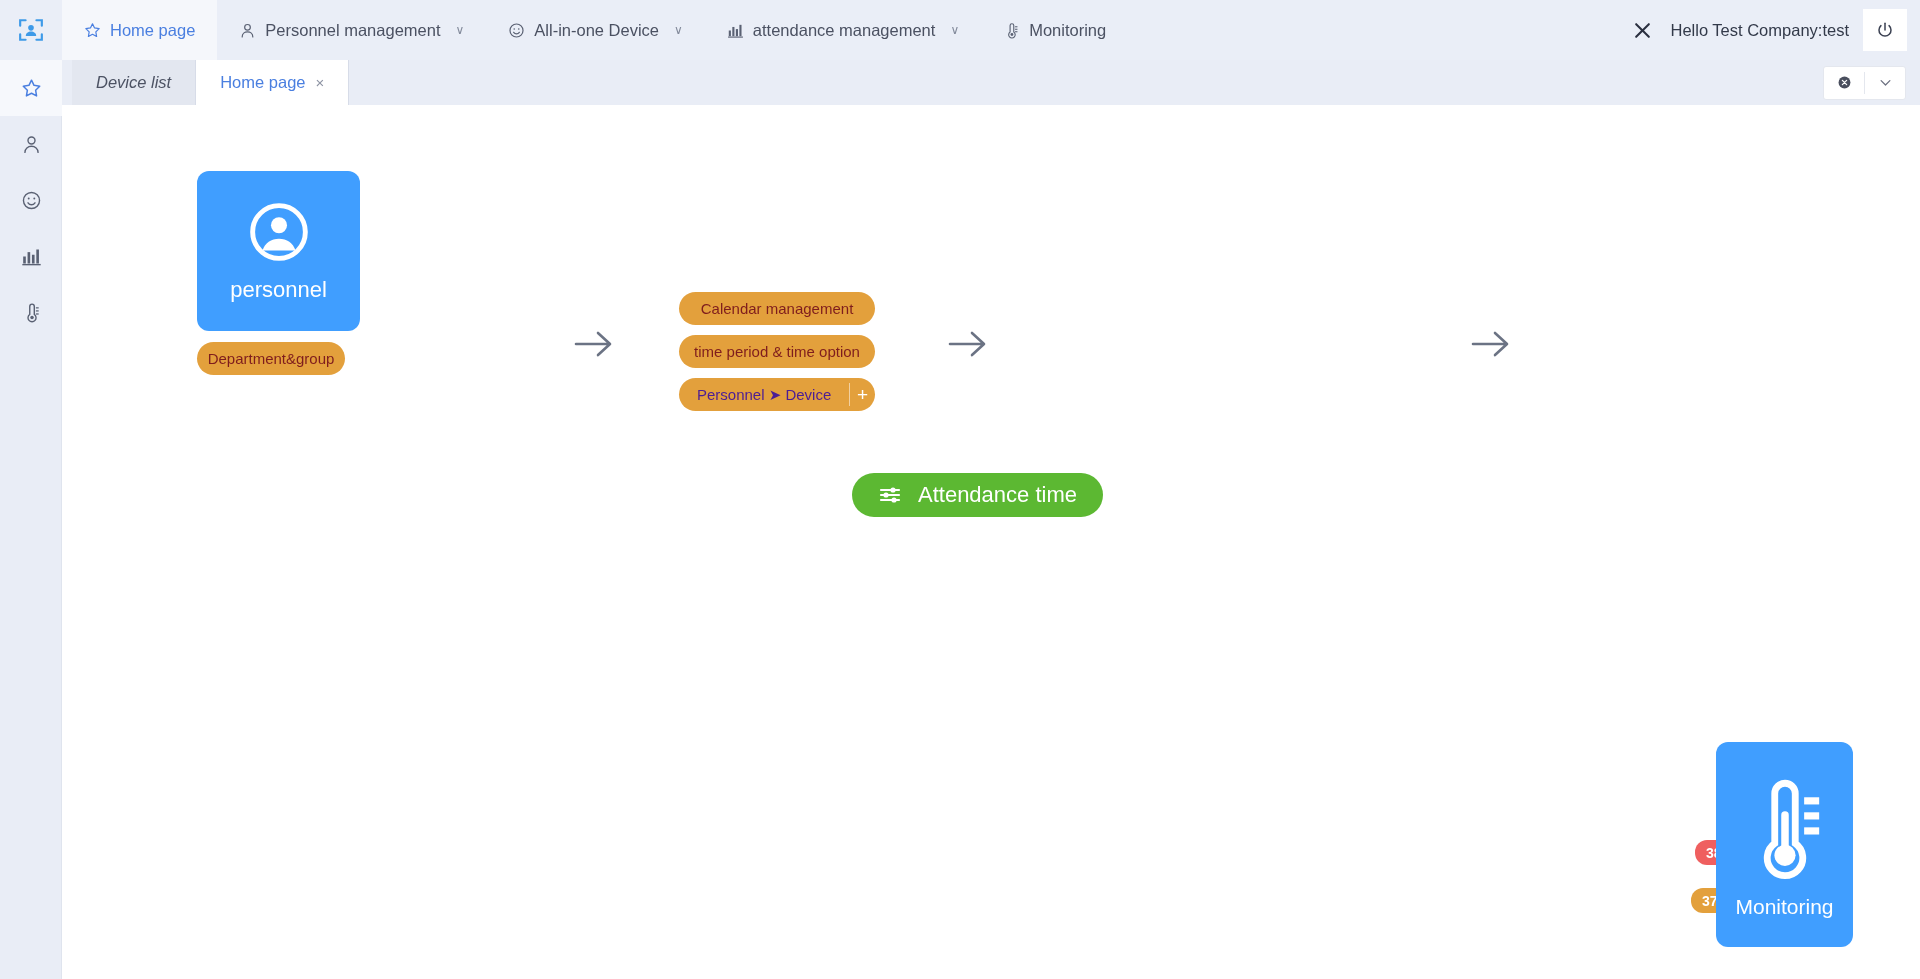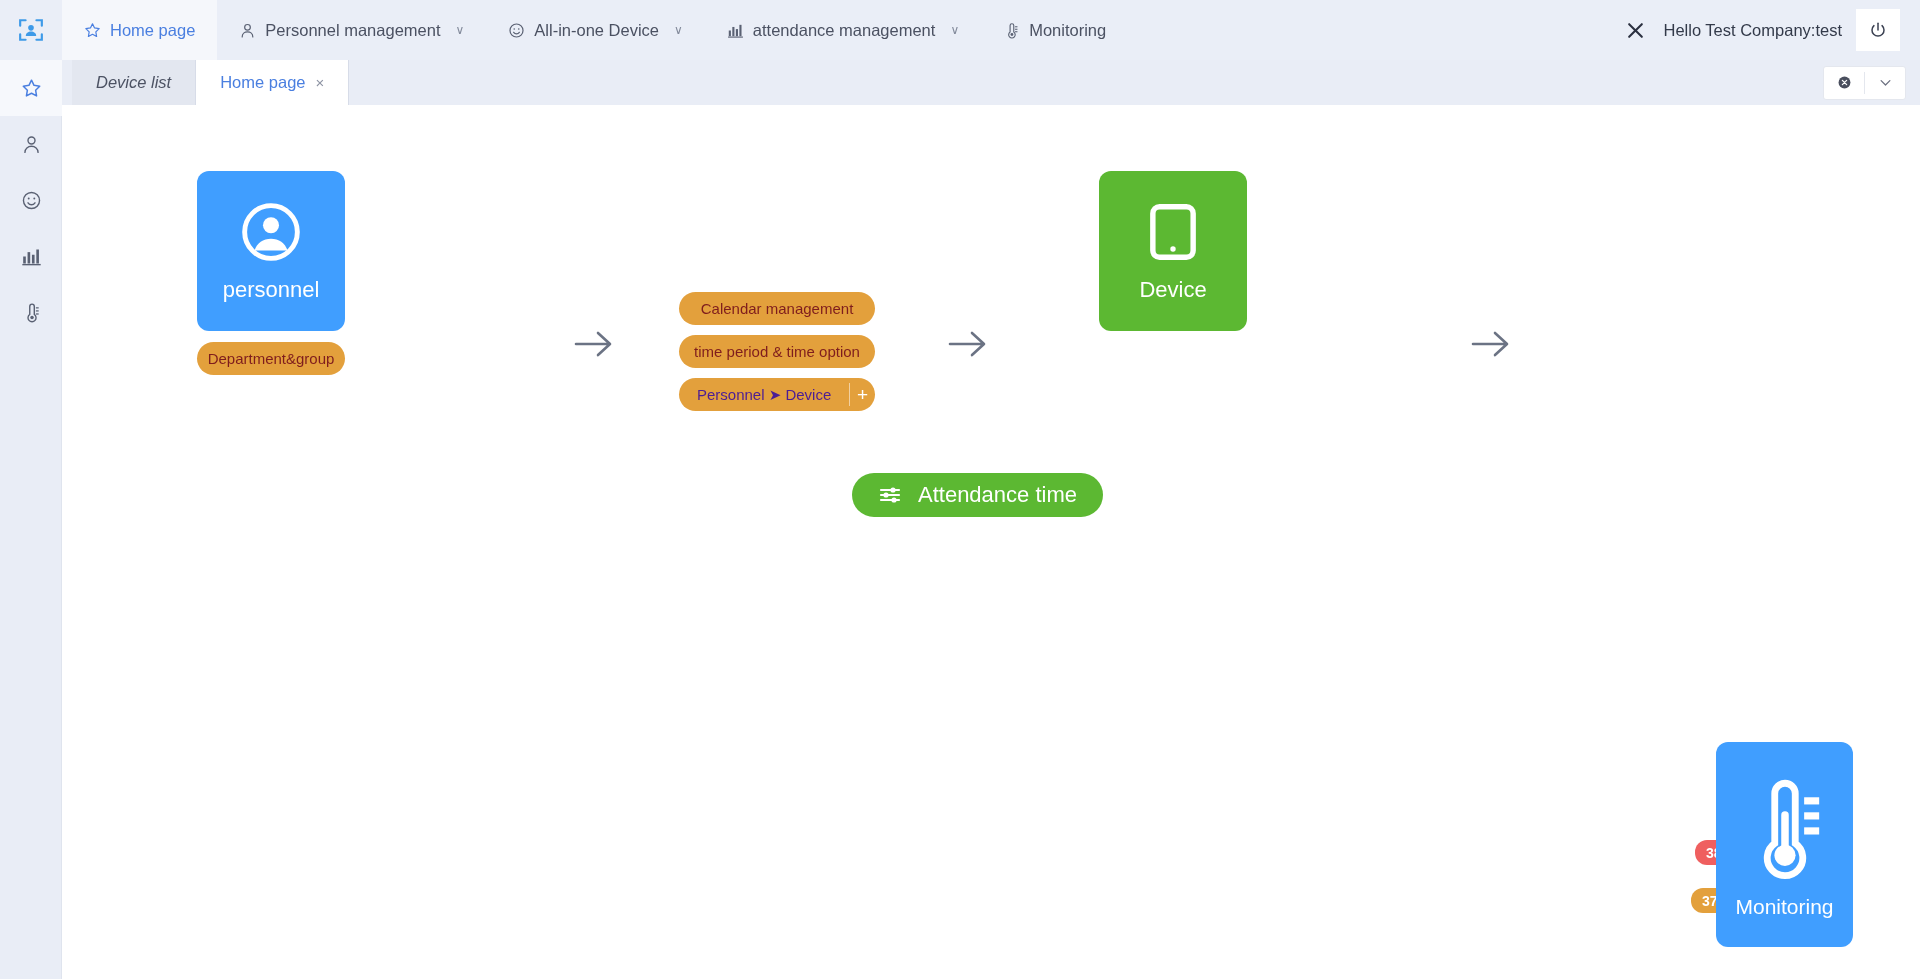--- a/index.html
+++ b/index.html
@@ -45,21 +45,21 @@
     margin-left: 6px;
     font-size: 12px;
     color: #838a9b;
     line-height: 1;
   }
   .topbar-right {
     margin-left: auto;
     display: flex;
     align-items: center;
     gap: 0px;
-    padding-right: 20px;
+    padding-right: 13px;
   }
   .expand-btn {
     width: 40px; height: 40px;
     display: flex; align-items: center; justify-content: center;
     cursor: pointer;
   }
   .hello-text {
     font-size: 16.5px;
     color: #333a4a;
     padding: 0 14px 0 8px;
@@ -143,21 +143,21 @@
     position: absolute;
     top: 105px; left: 62px;
     width: 1858px; height: 874px;
     background: #ffffff;
   }
 
   .abs { position: absolute; }
 
   
   .card {
-    width: 148px;
+    width: 163px;
     height: 160px;
     border-radius: 12px;
     display: flex;
     flex-direction: column;
     align-items: center;
     justify-content: center;
     cursor: pointer;
     color: #ffffff;
   }
   .card .card-ico { margin-bottom: 12px; }
@@ -427,29 +427,20 @@
     <span class="ps-sep"></span>
     <span class="ps-plus">+</span>
   </div>
 
   <div class="abs" style="left:882px; top:218px;">
     <svg width="48" height="42" viewBox="0 0 48 42" class="arrow">
       <path d="M6 21h32M28 10l12 11-12 11" fill="none" stroke="#6b7384" stroke-width="2.6" stroke-linecap="round" stroke-linejoin="round"></path>
     </svg>
   </div>
 
-  <div class="abs card" style="left:1037px; top:66px; background:#5cb832;">
-    <span class="card-ico">
-      <svg width="56" height="62" viewBox="0 0 20 24">
-        <rect x="2.2" y="2.2" width="15.6" height="19.6" rx="2.6" fill="none" stroke="#ffffff" stroke-width="2.1"></rect>
-        <circle cx="10" cy="18.6" r="1.05" fill="#ffffff"></circle>
-      </svg>
-    </span>
-    <span class="card-label">Device</span>
-  </div>
 
   <div class="abs" style="left:1405px; top:218px;">
     <svg width="48" height="42" viewBox="0 0 48 42" class="arrow">
       <path d="M6 21h32M28 10l12 11-12 11" fill="none" stroke="#6b7384" stroke-width="2.6" stroke-linecap="round" stroke-linejoin="round"></path>
     </svg>
   </div>
 
 
   <div class="abs att-btn att-green" style="left:790px; top:368px;">
     <span class="att-ico">

